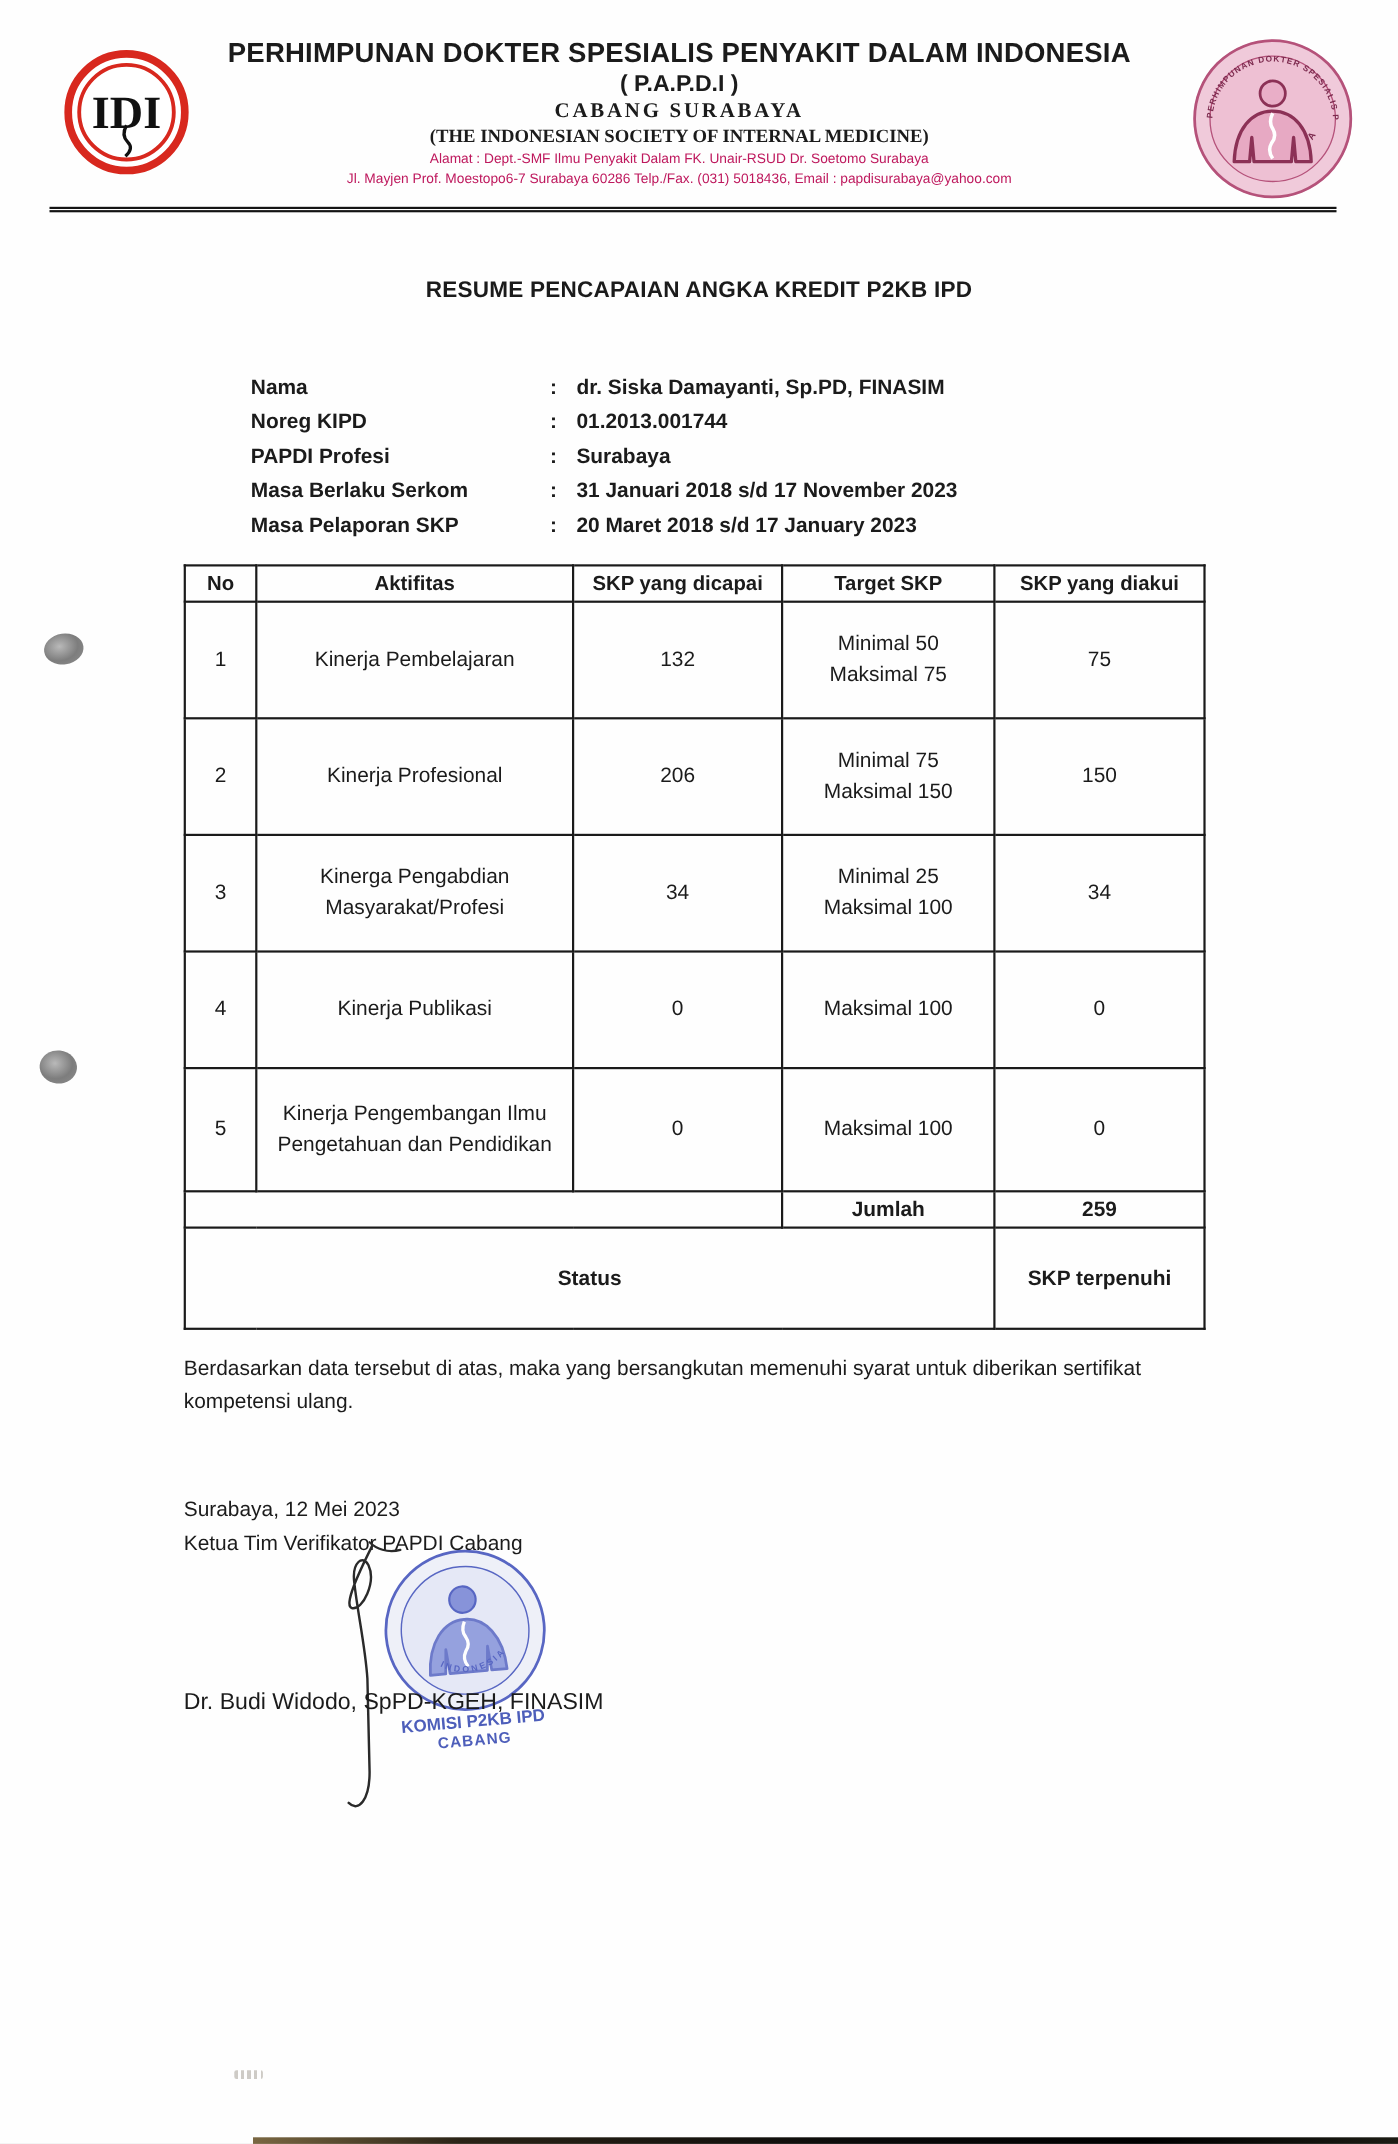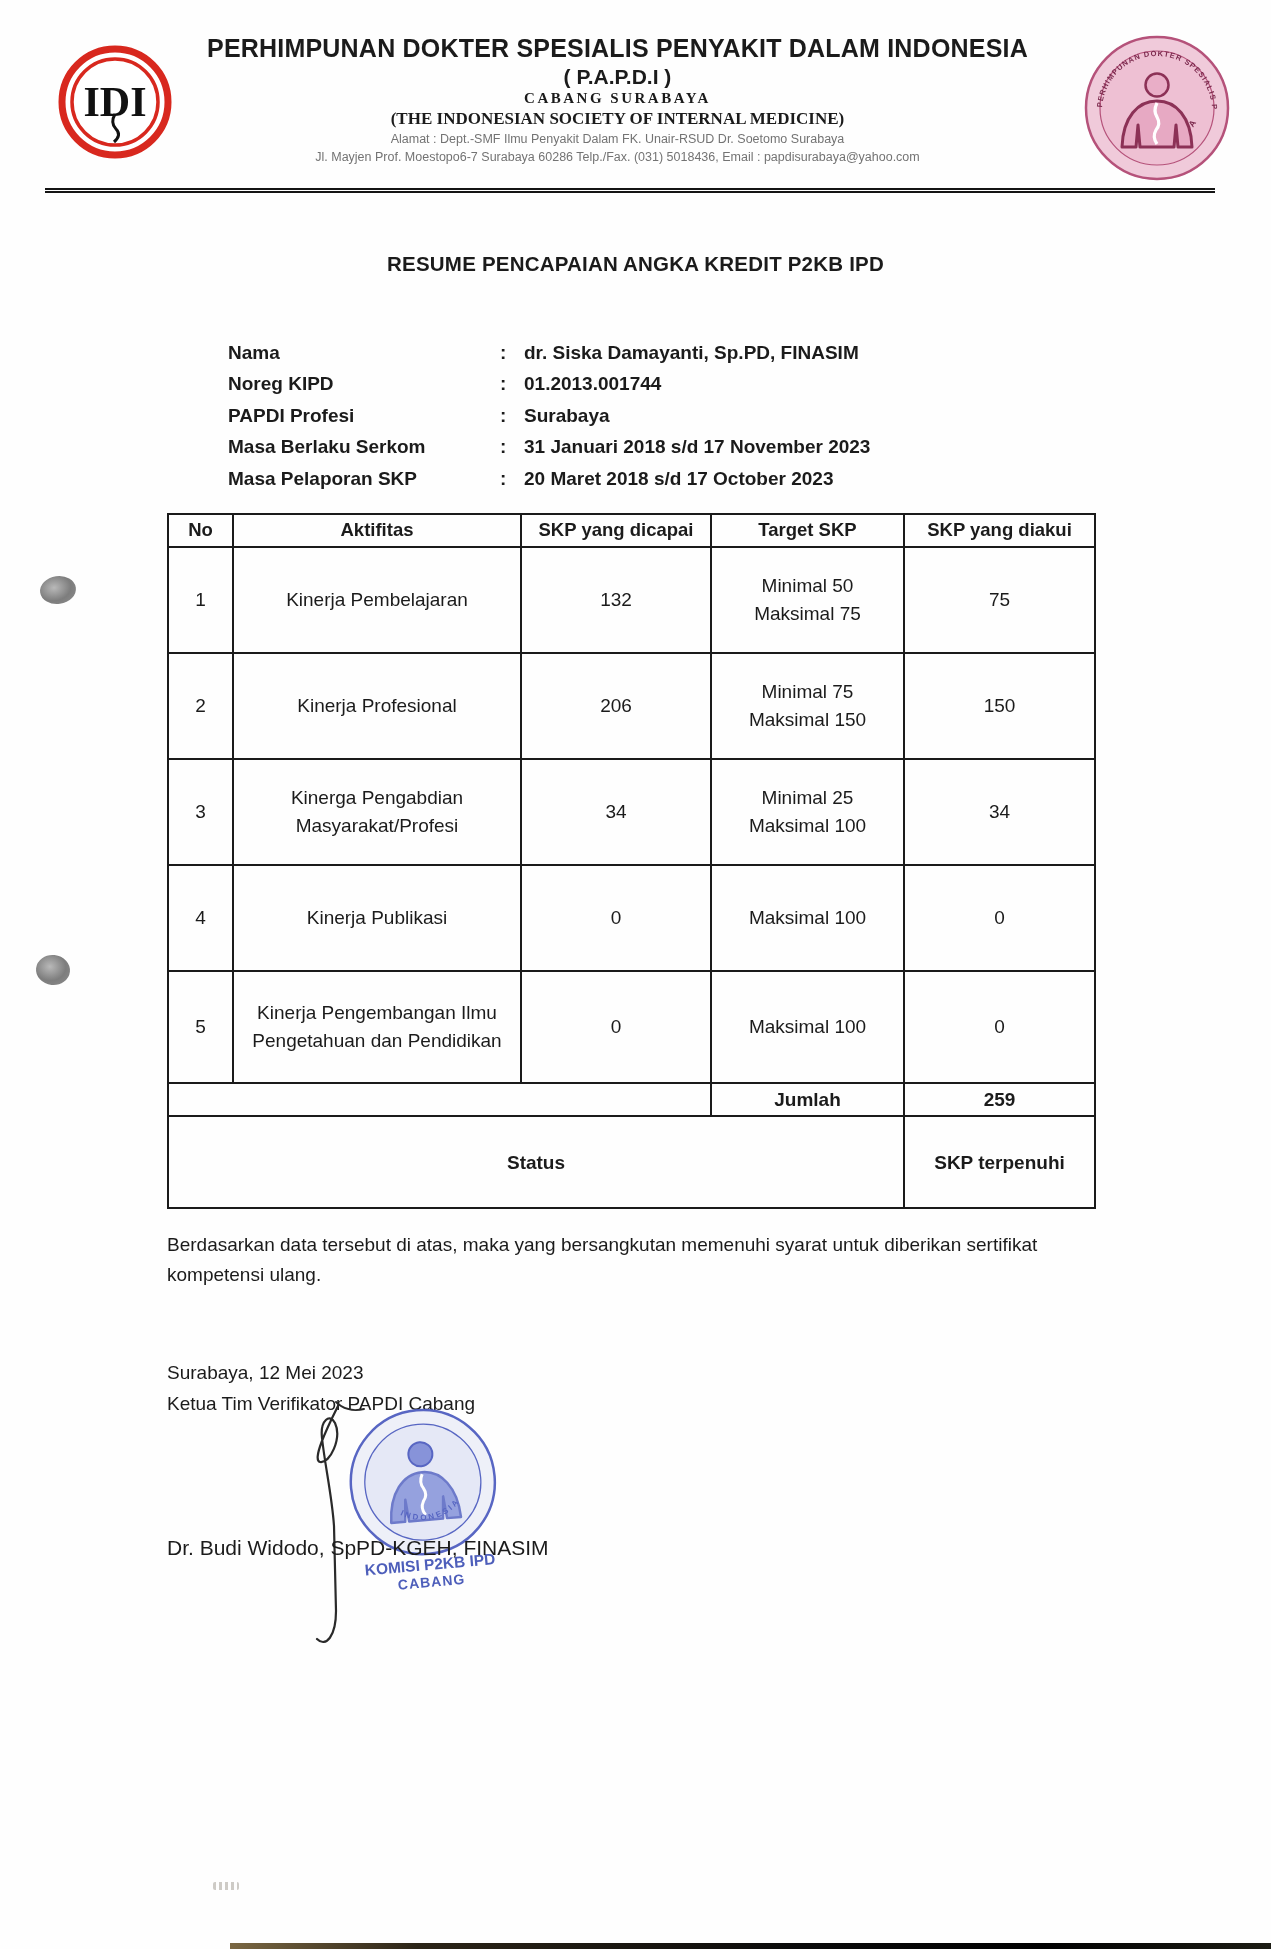--- a/index.html
+++ b/index.html
@@ -12,23 +12,23 @@
     color:#1b1b1b;
     overflow:hidden;
   }
   
   .lh-center{
     position:absolute;left:160px;top:34px;width:915px;
     text-align:center;line-height:1.18;
   }
   .lh-org{font-size:25px;font-weight:bold;letter-spacing:.2px;}
   .lh-abbr{font-size:21px;font-weight:bold;margin-top:1px;}
-  .lh-branch{font-family:"Liberation Serif",serif;font-size:15px;font-weight:bold;letter-spacing:2.5px;margin-top:1px;}
+  .lh-branch{font-family:"Liberation Serif",serif;font-size:19px;font-weight:bold;letter-spacing:2.5px;margin-top:1px;}
   .lh-eng{font-family:"Liberation Serif",serif;font-size:17px;font-weight:bold;margin-top:1px;}
-  .lh-addr{font-size:12.5px;color:#737373;margin-top:2px;line-height:1.3;}
+  .lh-addr{font-size:12.5px;color:#be185d;margin-top:2px;line-height:1.3;}
   .idi-logo{position:absolute;left:57px;top:44px;width:116px;height:116px;}
   .papdi-logo{position:absolute;left:1082px;top:33px;width:150px;height:150px;}
   .lh-rule{position:absolute;left:45px;top:188px;width:1170px;}
   .lh-rule .r1{height:2px;background:#141414;}
   .lh-rule .r2{height:1px;background:#fff;}
   .lh-rule .r3{height:2px;background:#141414;}
   
   .doc-title{position:absolute;left:0;top:252px;width:100%;text-align:center;
     font-size:20.5px;font-weight:bold;letter-spacing:.2px;}
   .fields{position:absolute;left:228px;top:332px;font-size:19px;}
@@ -133,21 +133,21 @@
       <span class="field-value">Surabaya</span>
     </div>
     <div class="field-row">
       <span class="field-label">Masa Berlaku Serkom</span>
       <span class="field-colon">:</span>
       <span class="field-value">31 Januari 2018 s/d 17 November 2023</span>
     </div>
     <div class="field-row">
       <span class="field-label">Masa Pelaporan SKP</span>
       <span class="field-colon">:</span>
-      <span class="field-value">20 Maret 2018 s/d 17 October 2023</span>
+      <span class="field-value">20 Maret 2018 s/d 17 January 2023</span>
     </div>
   </div>
 
   <table class="skp-table">
     <colgroup>
       <col class="col-no">
         <col class="col-akt">
         <col class="col-dic">
         <col class="col-tgt">
         <col class="col-dia">

